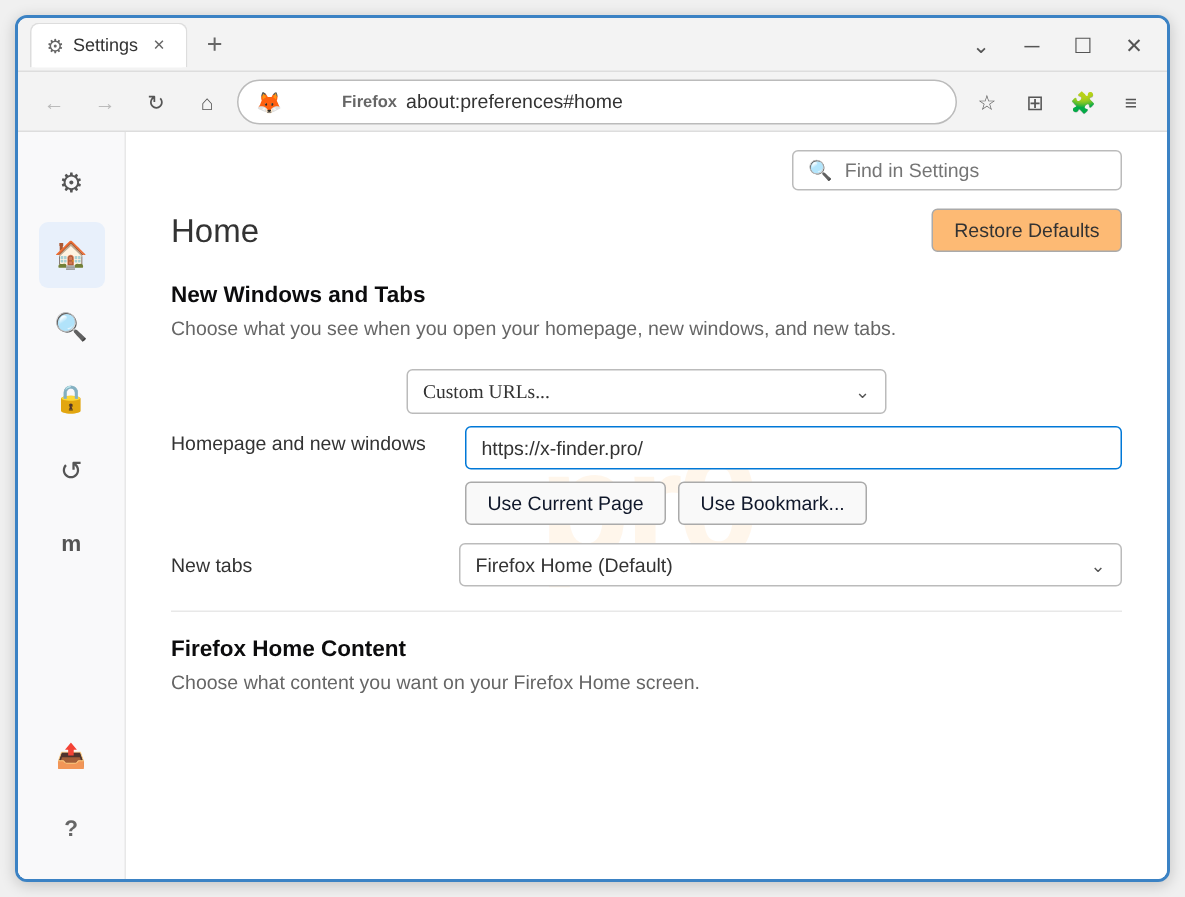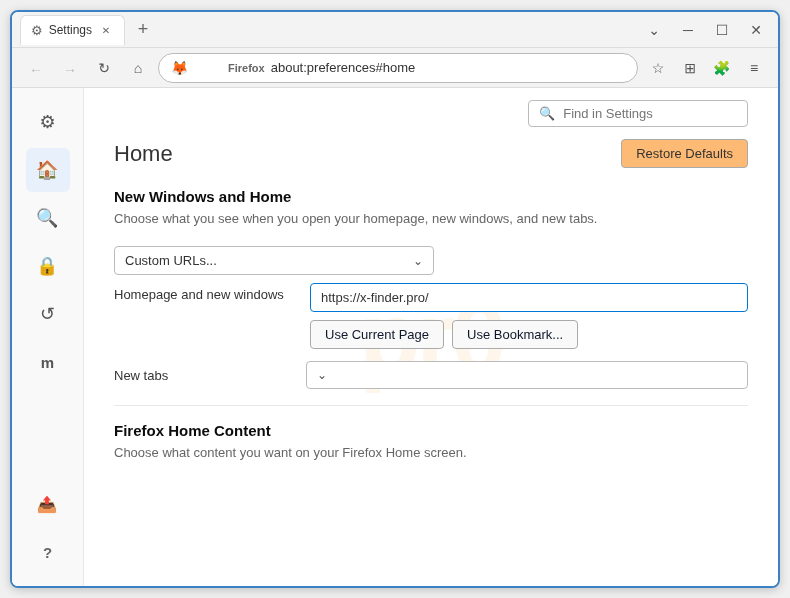--- a/index.html
+++ b/index.html
@@ -410,26 +410,26 @@
       </div>
 
       <div class="settings-inner">
 
         <div class="page-title-row">
           <h1 class="page-title">Home</h1>
           <button class="restore-btn">Restore Defaults</button>
         </div>
 
         <div>
-          <div class="section-title">New Windows and Home</div>
+          <div class="section-title">New Windows and Tabs</div>
           <div class="section-desc">Choose what you see when you open your homepage, new windows, and new tabs.</div>
         </div>
 
         <div style="margin-bottom: 8px;">
-          <div style="display:flex; justify-content: flex-start;">
+          <div style="display:flex; justify-content: center; font-family: Liberation Serif, serif;">
             <div class="dropdown" style="max-width: 320px;">
               <span>Custom URLs...</span>
               <span class="dropdown-arrow">⌄</span>
             </div>
           </div>
         </div>
 
         <div class="homepage-section">
           <div class="homepage-label">Homepage and new windows</div>
           <div class="homepage-controls">
@@ -438,20 +438,21 @@
               <button class="action-btn">Use Current Page</button>
               <button class="action-btn">Use Bookmark...</button>
             </div>
           </div>
         </div>
 
         <div class="form-row">
           <div class="form-label">New tabs</div>
           <div class="form-controls">
             <div class="dropdown">
+              <span>Firefox Home (Default)</span>
               <span class="dropdown-arrow">⌄</span>
             </div>
           </div>
         </div>
 
         <div class="section-divider"></div>
 
         <div>
           <div class="section-title">Firefox Home Content</div>
           <div class="section-desc">Choose what content you want on your Firefox Home screen.</div>

